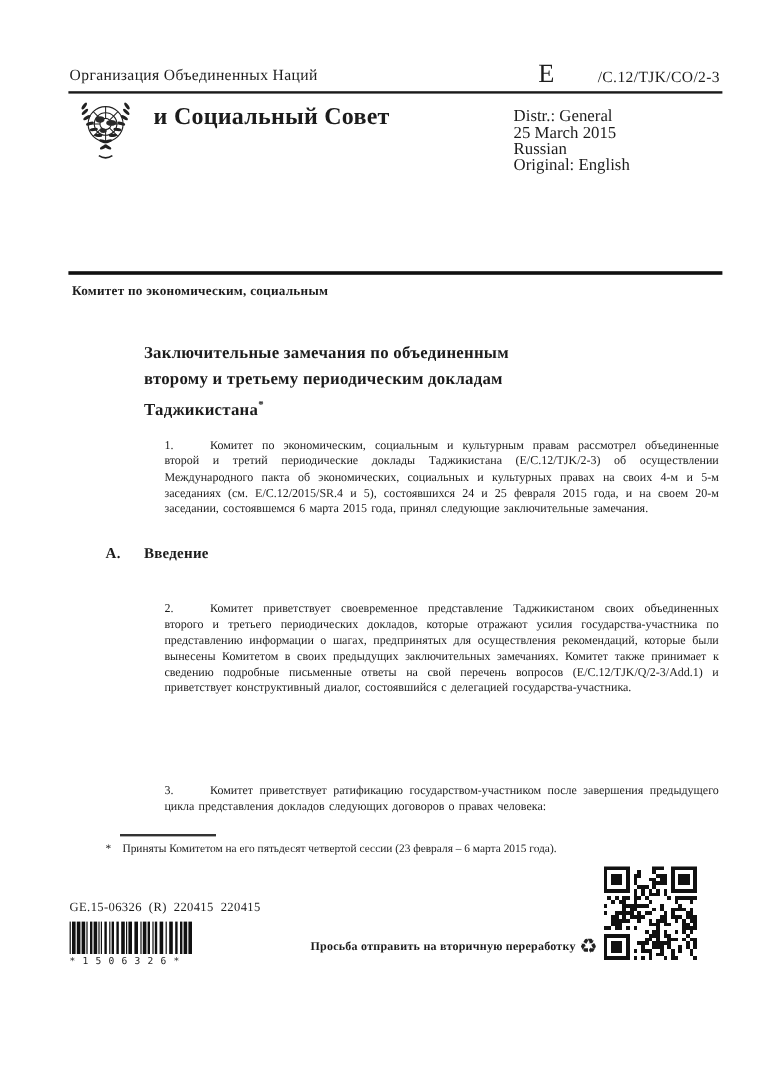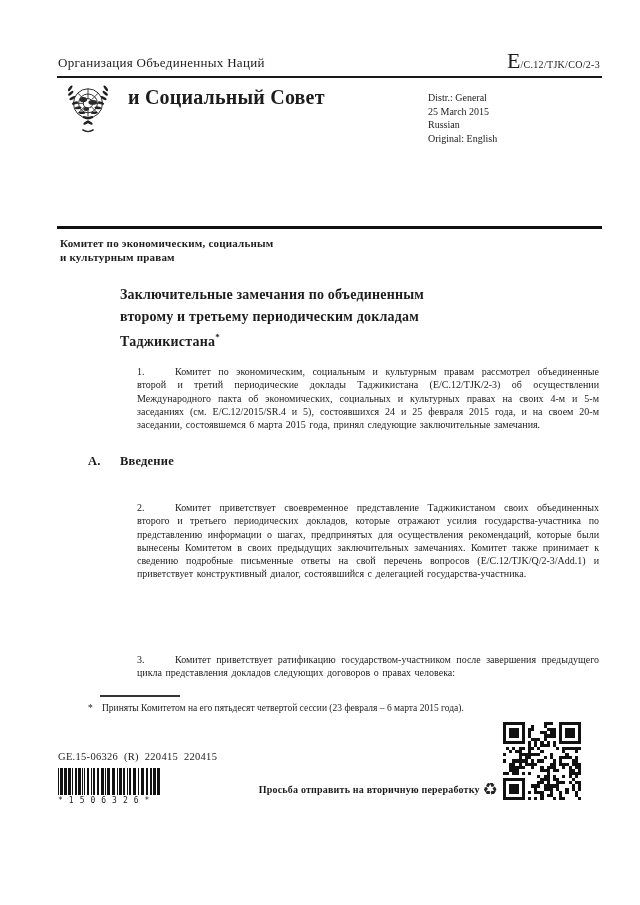--- a/index.html
+++ b/index.html
@@ -5,25 +5,25 @@
   html,body{margin:0;padding:0;background:#fff;}
   .page{
     position:relative;width:640px;height:905px;background:#ffffff;
     font-family:"Liberation Serif","DejaVu Serif",serif;color:#1c1c1c;
     overflow:hidden;
   }
   
   .org-name{position:absolute;left:58px;top:55px;font-size:13px;letter-spacing:.3px;}
   .doc-symbol{position:absolute;right:40px;top:50px;white-space:nowrap;}
   .doc-symbol .big-e{font-size:22px;line-height:22px;}
-  .doc-symbol .rest{font-size:10px;letter-spacing:.3px;}
+  .doc-symbol .rest{font-size:13px;letter-spacing:.3px;margin-left:36px;}
   .rule-thin{position:absolute;left:57px;top:76px;width:545px;height:2px;background:#1a1a1a;}
   .emblem{position:absolute;left:57px;top:80px;width:62px;height:58px;}
   .council-title{position:absolute;left:128px;top:85px;font-size:20px;font-weight:bold;line-height:24px;letter-spacing:.2px;}
-  .distr-block{position:absolute;left:428px;top:91px;font-size:10px;line-height:13.5px;}
+  .distr-block{position:absolute;left:428px;top:91px;font-size:14px;line-height:13.5px;}
   .rule-thick{position:absolute;left:57px;top:226px;width:545px;height:3px;background:#111;}
   
   .committee{position:absolute;left:60px;top:237px;font-size:11px;font-weight:bold;line-height:13.5px;letter-spacing:.2px;}
   
   .doc-title{position:absolute;left:120px;top:284px;font-size:14px;font-weight:bold;line-height:21.5px;letter-spacing:.2px;}
   .doc-title sup{font-size:9px;}
   
   .body-para{position:absolute;left:120px;width:462px;font-size:10px;line-height:13.3px;text-align:justify;margin:17px;word-spacing:1px;}
   .pnum{display:inline-block;width:38px;}
   .para1{top:348px;}
@@ -99,21 +99,20 @@
     <div>Distr.: General</div>
     <div>25 March 2015</div>
     <div>Russian</div>
     <div>Original: English</div>
   </div>
 
   <div class="rule-thick"></div>
 
   <div class="committee">
     <div>Комитет по экономическим, социальным</div>
-    <div>и культурным правам</div>
   </div>
 
   <div class="doc-title">
     <div>Заключительные замечания по объединенным</div>
     <div>второму и третьему периодическим докладам</div>
     <div><span>Таджикистана</span><sup>*</sup></div>
   </div>
 
   <p class="body-para para1"><span class="pnum">1.</span><span>Комитет по экономическим, социальным и культурным правам рассмотрел объединенные второй и третий периодические доклады Таджикистана (E/C.12/TJK/2-3) об осуществлении Международного пакта об экономических, социальных и культурных правах на своих 4-м и 5-м заседаниях (см. E/C.12/2015/SR.4 и 5), состоявшихся 24 и 25 февраля 2015 года, и на своем 20-м заседании, состоявшемся 6 марта 2015 года, принял следующие заключительные замечания.</span></p>
 

